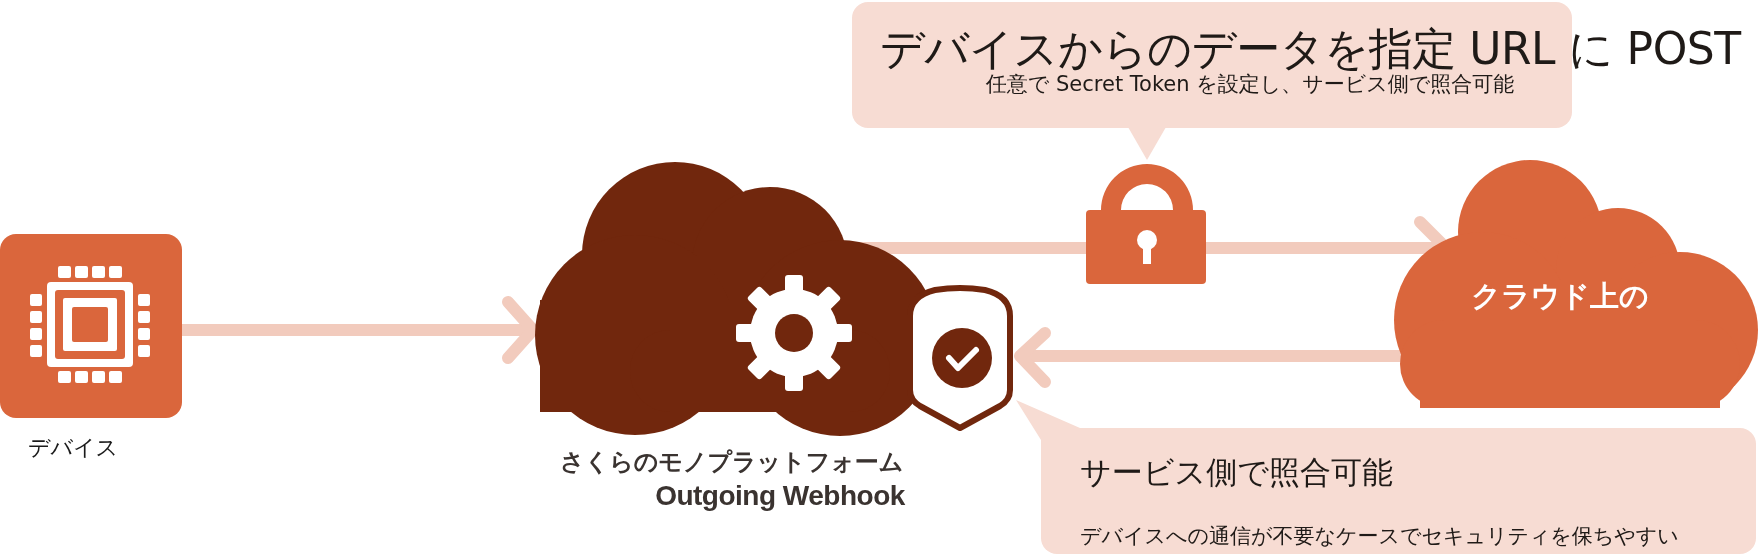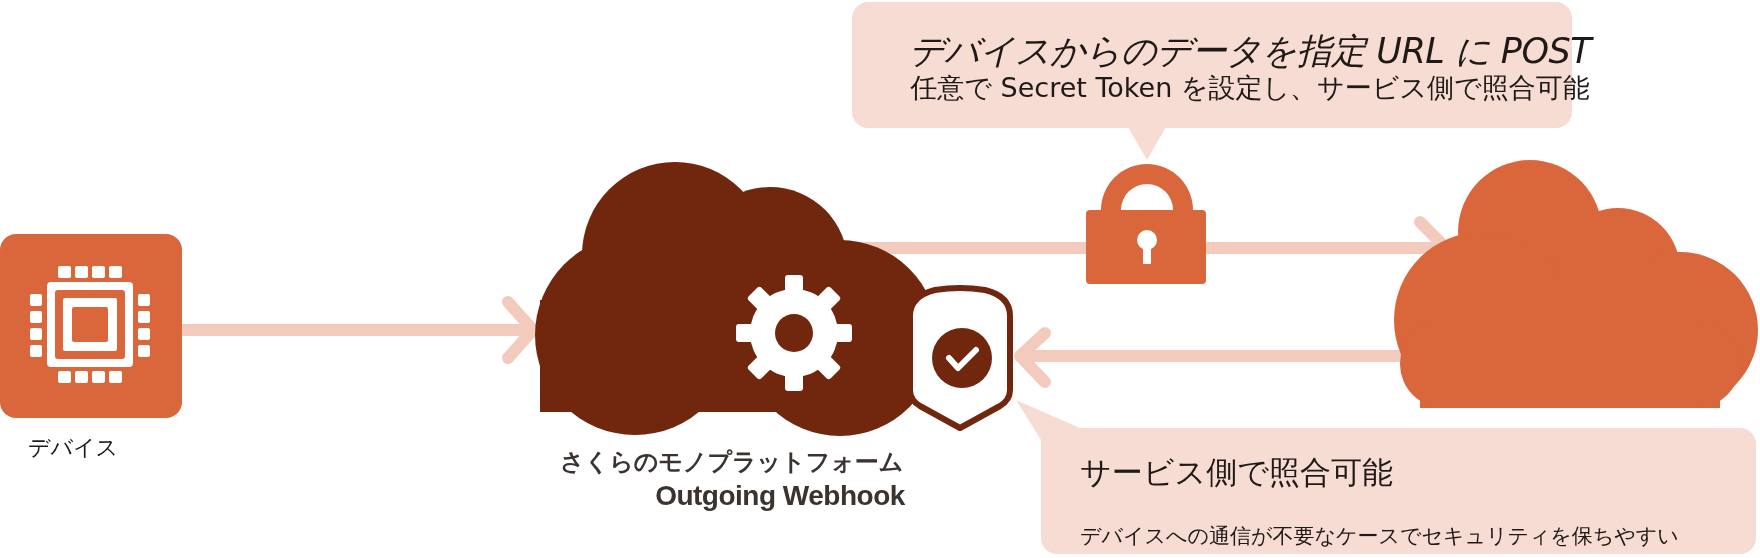--- a/index.html
+++ b/index.html
@@ -1,22 +1,22 @@
 <!DOCTYPE html>
 <html><head>
 <meta charset="utf-8">
 <style>
   html, body { margin: 0; padding: 0; background: #ffffff; }
   body { width: 1760px; height: 558px; position: relative; overflow: hidden;
          font-family: "DejaVu Sans", "Liberation Sans", sans-serif; }
   svg.canvas { position: absolute; left: 0; top: 0; }
   .txt { position: absolute; white-space: nowrap; }
   .device-label { left: 28px; top: 433px; font-size: 22px; color: #1a1a1a; }
-  .bubble-top-title { left: 880px; top: 28px; width: 740px; font-size: 35px; color: #1f1a17; letter-spacing: -0.5px; font-style: italic; }
-  .bubble-top-sub { left: 880px; top: 70px; width: 740px; font-size: 27px; color: #1f1a17; }
+  .bubble-top-title { left: 880px; top: 20px; width: 740px; font-size: 44px; color: #1f1a17; letter-spacing: -0.5px; }
+  .bubble-top-sub { left: 880px; top: 70px; width: 740px; font-size: 21px; color: #1f1a17; }
   .bubble-bot-title { left: 1080px; top: 452px; font-size: 31px; color: #1f1a17; }
   .bubble-bot-sub { left: 1080px; top: 498px; font-size: 21px; color: #1f1a17; margin-top: 24px; }
   .platform-sub { left: 560px; top: 446px; width: 440px; font-size: 24px; font-weight: bold; color: #3a3330; }
   .platform-title { left: 560px; top: 480px; width: 440px; text-align: center; font-size: 28px; font-weight: bold; color: #3a3330; letter-spacing: -0.5px;
                     font-family: "Liberation Sans", "DejaVu Sans", sans-serif; }
   .cloud-text { left: 1440px; top: 276px; width: 240px; text-align: center; font-size: 29px; font-weight: bold; color: #ffffff; line-height: 40px; white-space: normal; }
   .center { text-align: center; }
 </style>
 </head>
 <body>
@@ -129,13 +129,14 @@
 <div class="txt bubble-top-title center">デバイスからのデータを指定 URL に POST</div>
 <div class="txt bubble-top-sub center">任意で Secret Token を設定し、サービス側で照合可能</div>
 
 <div class="txt bubble-bot-title">サービス側で照合可能</div>
 <div class="txt bubble-bot-sub">デバイスへの通信が不要なケースでセキュリティを保ちやすい</div>
 
 <div class="txt platform-sub">さくらのモノプラットフォーム</div>
 <div class="txt platform-title">Outgoing Webhook</div>
 
 <div class="txt cloud-text">
+  <div>クラウド上の</div>
 </div>
 
 </body></html>

